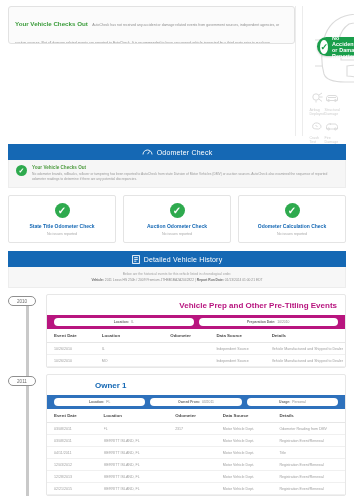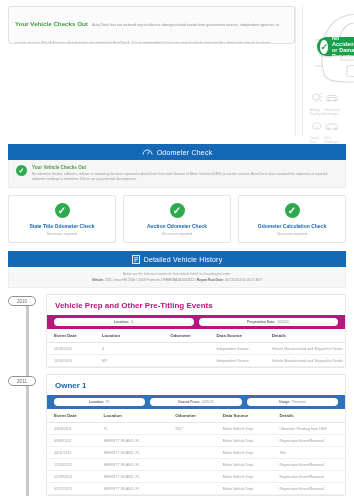--- a/index.html
+++ b/index.html
@@ -162,22 +162,22 @@
     flex: 1;
     border: 1px solid #e7e7e7;
     border-radius: 2px;
     background: #fff;
     overflow: hidden;
   }
   .group-title {
     font-size: 8px; font-weight: bold;
     padding: 6px 8px 5px 8px;
   }
-  .group-title.magenta { color: #b8157f; }
-  .group-title.blue { color: #1568b4; }
+  .group-title.magenta { color: #b8157f; text-align: right; }
+  .group-title.blue { color: #1568b4; margin-left: 40px; }
 
   .pill-bar {
     display: flex; gap: 5px;
     padding: 3px 7px;
     align-items: center;
   }
   .pill-bar.magenta { background: #b8157f; }
   .pill-bar.blue { background: #2e71bc; }
   .pill {
     flex: 1;

